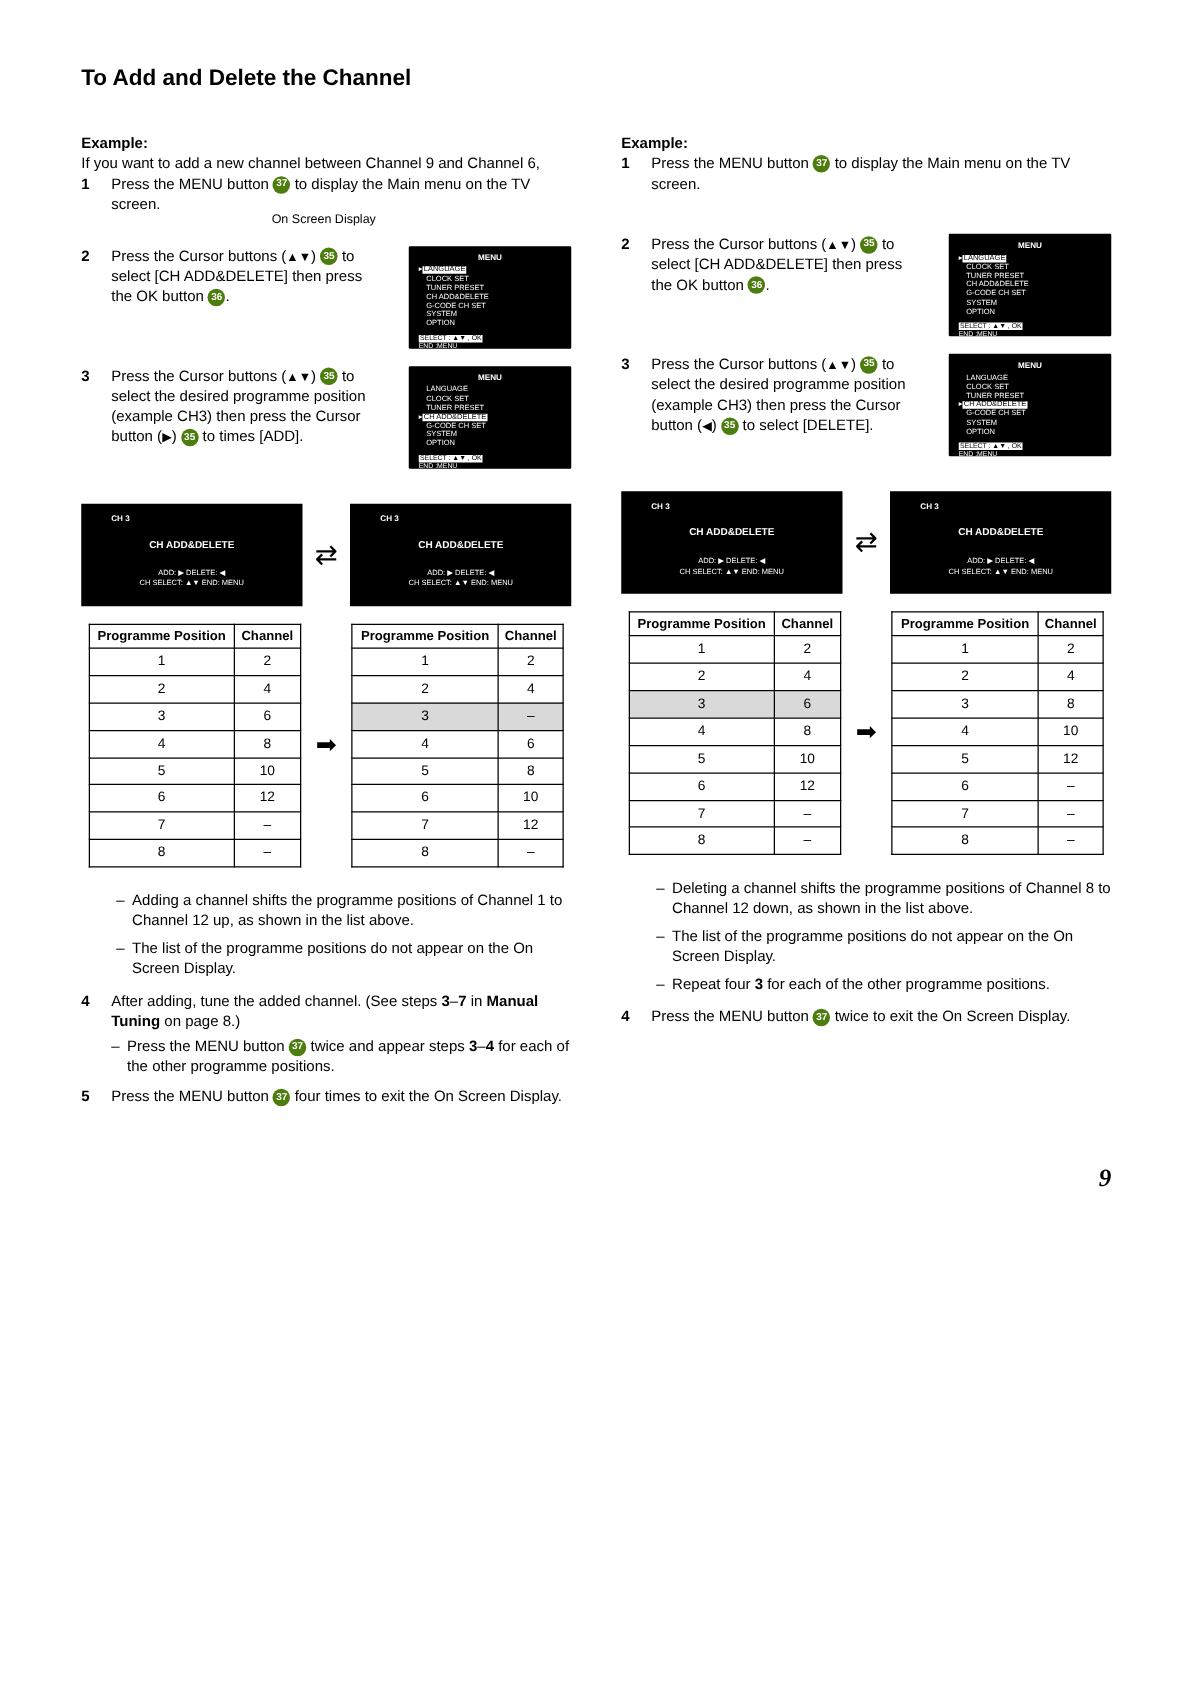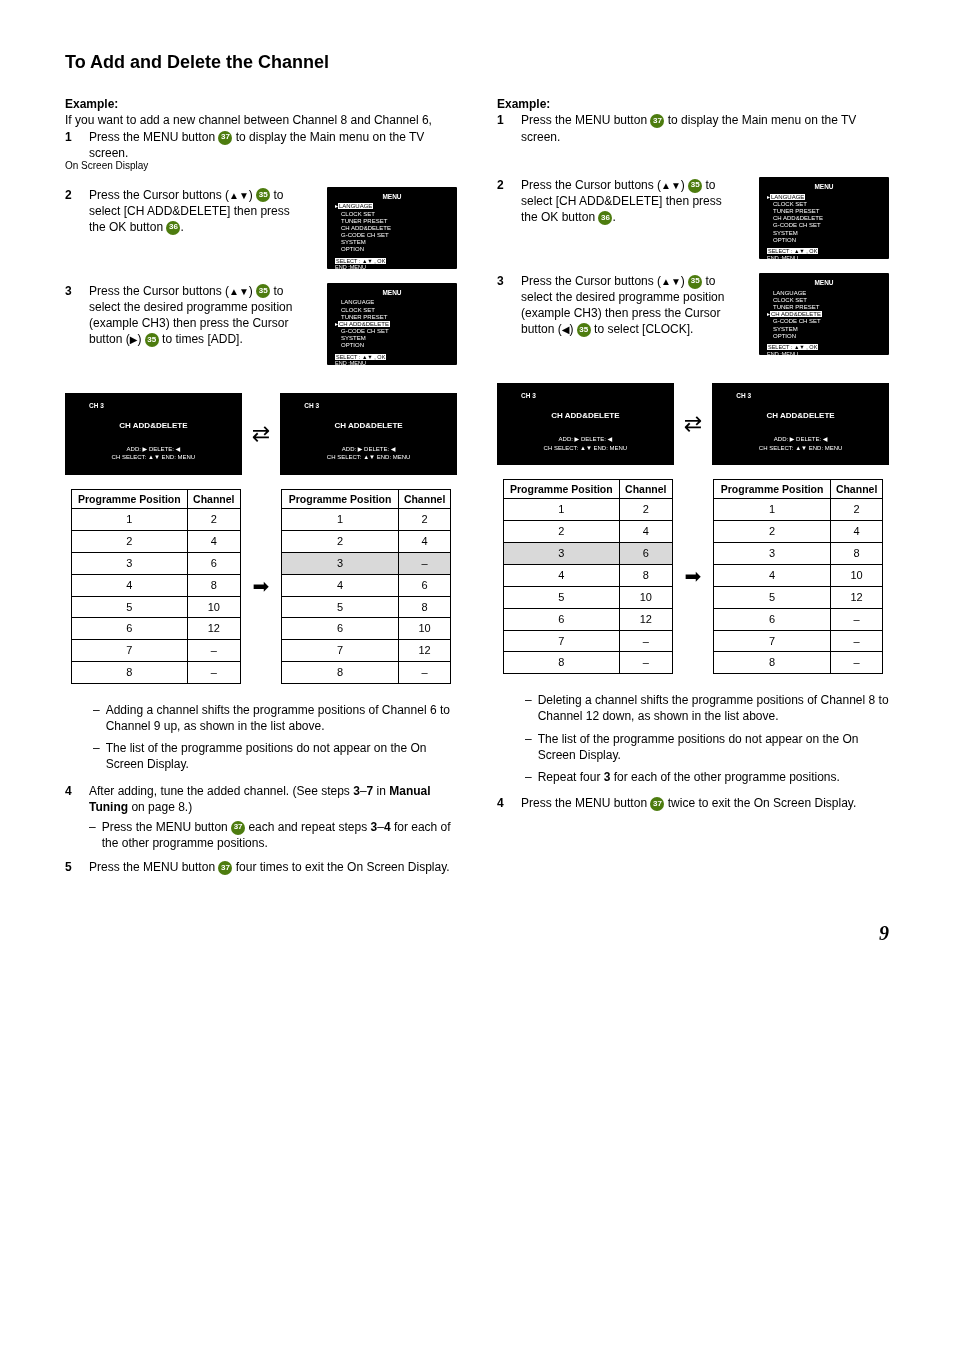--- a/index.html
+++ b/index.html
@@ -1,24 +1,24 @@
 <!DOCTYPE html>
 <html><head>
 <meta charset="utf-8">
 <style>
   *{box-sizing:border-box;margin:0;padding:0}
   body{font-family:Arial,Helvetica,sans-serif;font-size:12px;color:#000;background:#fff;width:954px;padding:50px 65px 40px 65px;line-height:1.35}
-  h2{font-size:18px;font-weight:bold;margin-bottom:22px}
+  h2{font-size:18px;font-weight:bold;margin-bottom:32px}
   .cols{display:flex;gap:40px}
   .col{flex:1;min-width:0}
   .bold{font-weight:bold}
   .step{display:flex;gap:10px;margin-bottom:4px}
   .step .num{font-weight:bold;width:14px;flex-shrink:0}
   .step .txt{flex:1}
-  .osd-label{font-size:10px;text-align:left;margin-right:4px;margin-top:-6px}
+  .osd-label{font-size:10px;text-align:center;margin-right:4px;margin-top:-6px}
   .row-step{display:flex;align-items:flex-start;gap:18px;margin-top:14px}
   .row-step .left{flex:1}
   .osd{width:130px;height:82px;background:#000;color:#fff;font-size:6px;padding:6px 8px;border-radius:1px;line-height:1.2;flex-shrink:0}
   .osd .title{text-align:center;font-weight:bold;margin-bottom:3px;font-size:6.5px}
   .osd .line{white-space:pre}
   .osd .hl{background:#fff;color:#000;padding:0 1px}
   .osd .footer{margin-top:4px;font-size:5.5px}
   .ch-osd{width:180px;height:82px;background:#000;color:#fff;font-size:7px;text-align:center;padding:8px 6px;line-height:1.4}
   .ch-osd .ch{font-weight:bold;font-size:6.5px;text-align:left;margin-left:18px}
   .ch-osd .mid{font-weight:bold;margin-top:10px;font-size:8px}
@@ -40,21 +40,21 @@
 </style>
 </head>
 <body>
 
 <h2>To Add and Delete the Channel</h2>
 
 <div class="cols">
 
   <div class="col">
     <p class="bold">Example:</p>
-    <p>If you want to add a new channel between Channel 8 and Channel 6,</p>
+    <p>If you want to add a new channel between Channel 9 and Channel 6,</p>
     <div class="step">
       <div class="num">1</div>
       <div class="txt"><span>Press the MENU button </span><span class="circ">37</span><span> to display the Main menu on the TV screen.</span></div>
     </div>
     <div class="osd-label">On Screen Display</div>
 
     <div class="row-step">
       <div class="left">
         <div class="step">
           <div class="num">2</div>
@@ -194,34 +194,34 @@
               <td>8</td>
               <td>–</td>
             </tr>
           </tbody>
         </table>
     </div>
 
     <div class="bullets">
       <div class="b">
           <span class="dash">–</span>
-          <span>Adding a channel shifts the programme positions of Channel 6 to Channel 9 up, as shown in the list above.</span>
+          <span>Adding a channel shifts the programme positions of Channel 1 to Channel 12 up, as shown in the list above.</span>
         </div>
       <div class="b">
           <span class="dash">–</span>
           <span>The list of the programme positions do not appear on the On Screen Display.</span>
         </div>
     </div>
 
     <div class="step">
       <div class="num">4</div>
       <div class="txt"><span>After adding, tune the added channel. (See steps </span><b>3</b><span>–</span><b>7</b><span> in </span><b>Manual Tuning</b><span> on page 8.)</span>
         <div class="b" style="display:flex;gap:6px;margin-top:4px">
             <span class="dash">–</span>
-            <span><span>Press the MENU button </span><span class="circ">37</span><span> each and repeat steps </span><b>3</b><span>–</span><b>4</b><span> for each of the other programme positions.</span></span>
+            <span><span>Press the MENU button </span><span class="circ">37</span><span> twice and appear steps </span><b>3</b><span>–</span><b>4</b><span> for each of the other programme positions.</span></span>
           </div>
       </div>
     </div>
 
     <div class="step" style="margin-top:8px">
       <div class="num">5</div>
       <div class="txt"><span>Press the MENU button </span><span class="circ">37</span><span> four times to exit the On Screen Display.</span></div>
     </div>
   </div>
 
@@ -249,21 +249,21 @@
         <div class="line" style="padding-left:6px">SYSTEM</div>
         <div class="line" style="padding-left:6px">OPTION</div>
         <div class="footer"><span class="hl">SELECT : ▲▼ , OK</span><br><span>END        :MENU</span></div>
       </div>
     </div>
 
     <div class="row-step">
       <div class="left">
         <div class="step">
           <div class="num">3</div>
-          <div class="txt"><span>Press the Cursor buttons (</span><span class="arrow-sym">▲▼</span><span>) </span><span class="circ">35</span><span> to select the desired programme position (example CH3) then press the Cursor button (</span><span class="arrow-sym">◀</span><span>) </span><span class="circ">35</span><span> to select [CLOCK].</span></div>
+          <div class="txt"><span>Press the Cursor buttons (</span><span class="arrow-sym">▲▼</span><span>) </span><span class="circ">35</span><span> to select the desired programme position (example CH3) then press the Cursor button (</span><span class="arrow-sym">◀</span><span>) </span><span class="circ">35</span><span> to select [DELETE].</span></div>
         </div>
       </div>
       <div class="osd">
         <div class="title">MENU</div>
         <div class="line" style="padding-left:6px">LANGUAGE</div>
         <div class="line" style="padding-left:6px">CLOCK SET</div>
         <div class="line" style="padding-left:6px">TUNER PRESET</div>
         <div class="line">▸<span class="hl">CH ADD&amp;DELETE</span></div>
         <div class="line" style="padding-left:6px">G-CODE CH SET</div>
         <div class="line" style="padding-left:6px">SYSTEM</div>

